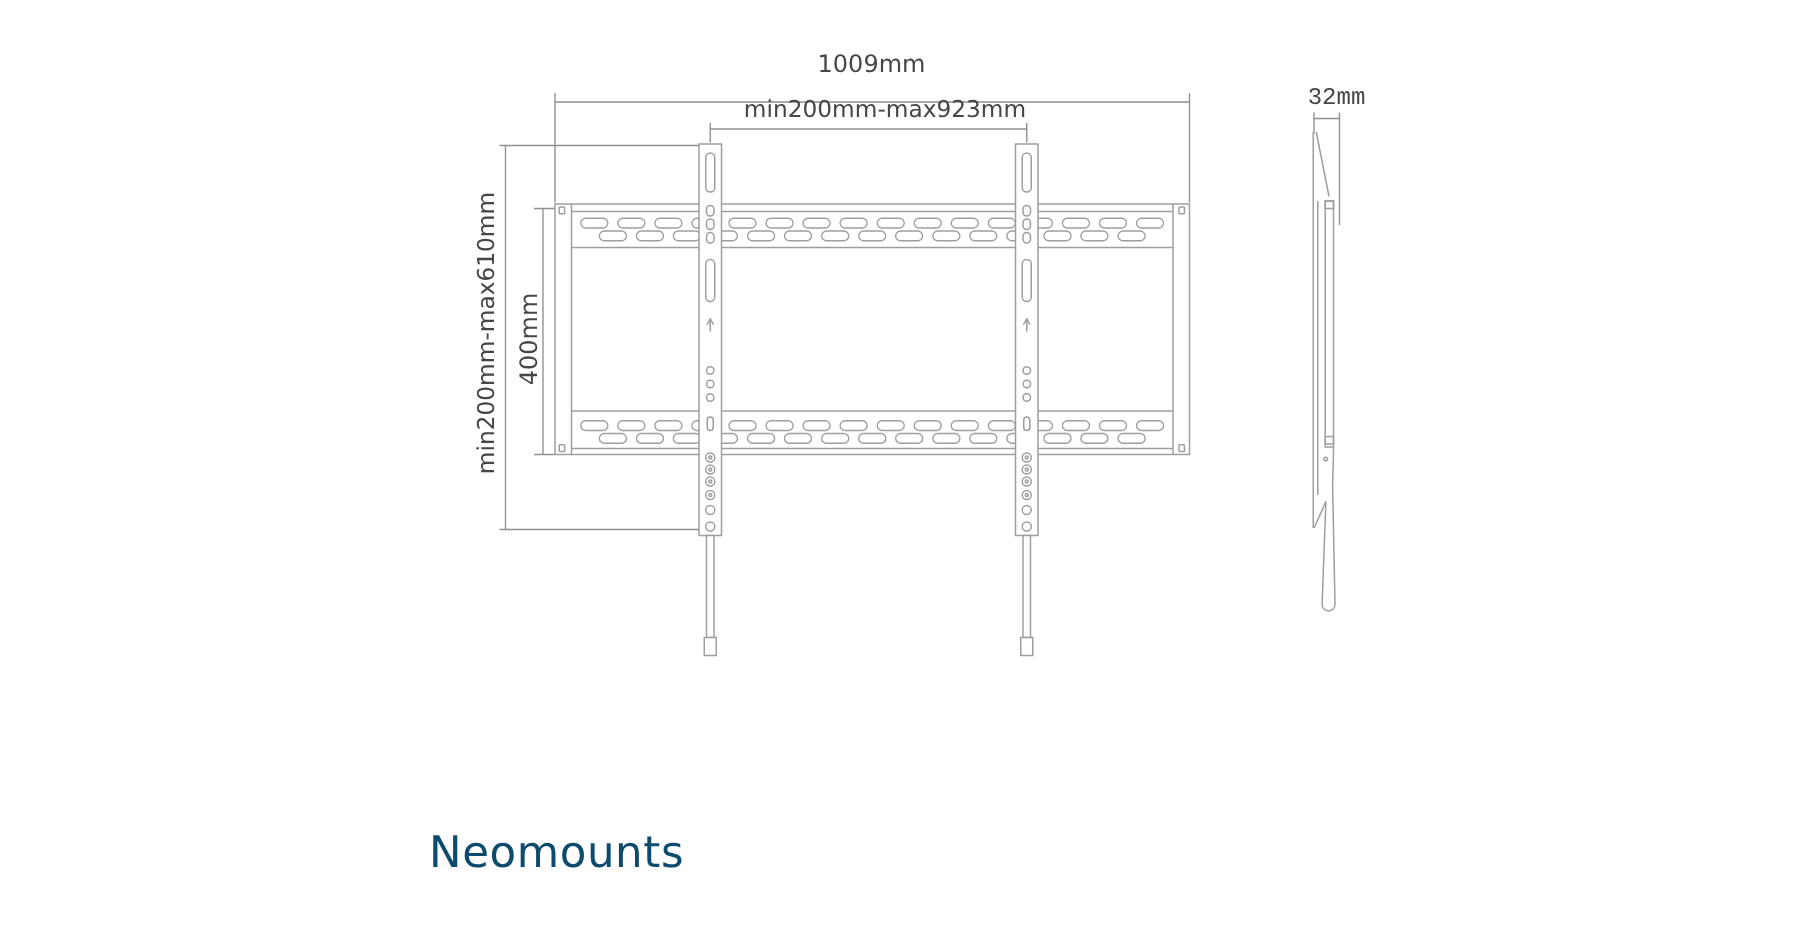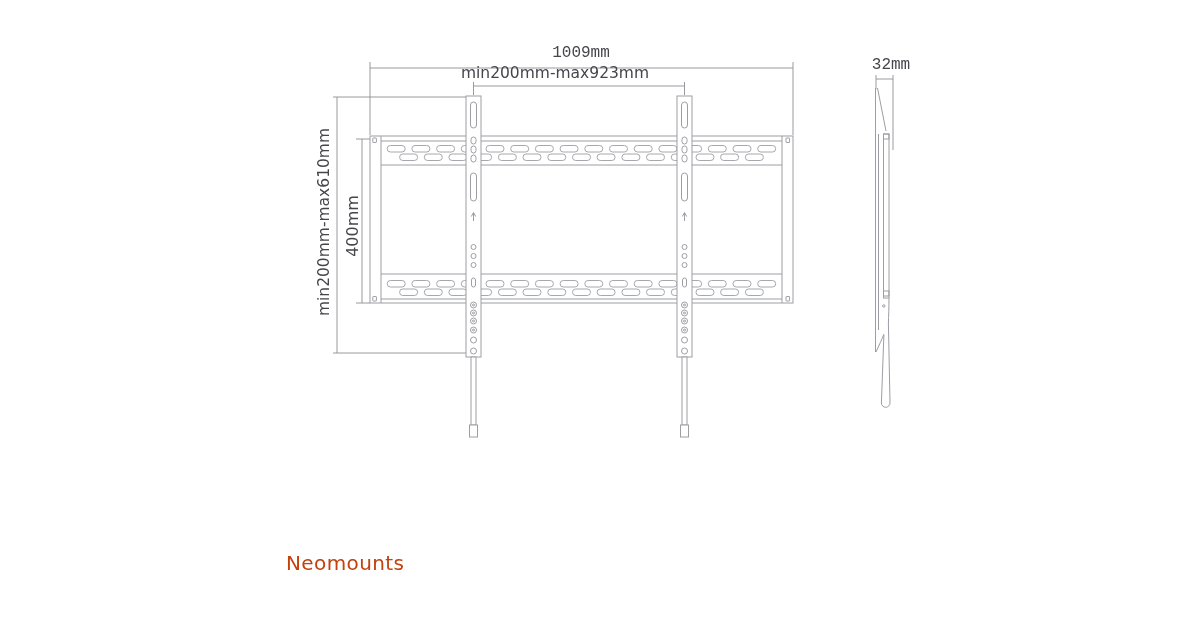--- a/index.html
+++ b/index.html
@@ -8,21 +8,21 @@
     font-family:"DejaVu Sans","Liberation Sans",sans-serif;overflow:hidden;
   }
   #drawing{position:absolute;left:0;top:0;}
   .label{
     position:absolute;color:#45454b;font-size:16px;line-height:1.1;
     text-align:center;white-space:nowrap;
   }
   .label.small{font-size:15.5px;}
   .rot{transform:translate(-50%,-50%) rotate(-90deg);}
   .brand{
-    position:absolute;left:286px;top:551px;color:#c2410c;font-size:20px;
+    position:absolute;left:286px;top:551px;color:#0c4a6e;font-size:29px;
     font-weight:500;letter-spacing:0.4px;white-space:nowrap;
   }
 </style>
 </head>
 <body>
 
 <div id="canvas">
 
   <svg id="drawing" width="1200" height="630" viewBox="0 0 1200 630">
 
@@ -169,23 +169,23 @@
       <path d="M878.5,134 V330"></path>
       <rect x="883.5" y="134" width="5.5" height="164"></rect>
       <rect x="883.5" y="134" width="5.5" height="5"></rect>
       <rect x="883.5" y="291" width="5.5" height="5"></rect>
       <circle cx="883.8" cy="306" r="1.2"></circle>
       <path d="M876,352 C879,345.5 881.8,339.5 884,334"></path>
       <path d="M889,298 C889,308 888.6,316 888.4,323 L890,403 A4.3,4.3 0 0 1 881.4,403 L883.9,335"></path>
     </g>
   </svg>
 
-  <div class="label" style="left:520px;top:45px;width:122px;font-family:Liberation Mono, monospace;">1009mm</div>
+  <div class="label" style="left:520px;top:34px;width:122px;">1009mm</div>
 
-  <div class="label small" style="left:452px;top:65px;width:206px;">min200mm-max923mm</div>
+  <div class="label small" style="left:487px;top:65px;width:206px;">min200mm-max923mm</div>
 
   <div class="label small rot" style="left:325px;top:222px;">min200mm-max610mm</div>
 
   <div class="label rot" style="left:353px;top:226px;">400mm</div>
 
   <div class="label" style="left:861px;top:57px;width:60px;font-family:Liberation Mono, monospace;">32mm</div>
 
   <div class="brand">Neomounts</div>
 </div>
 

